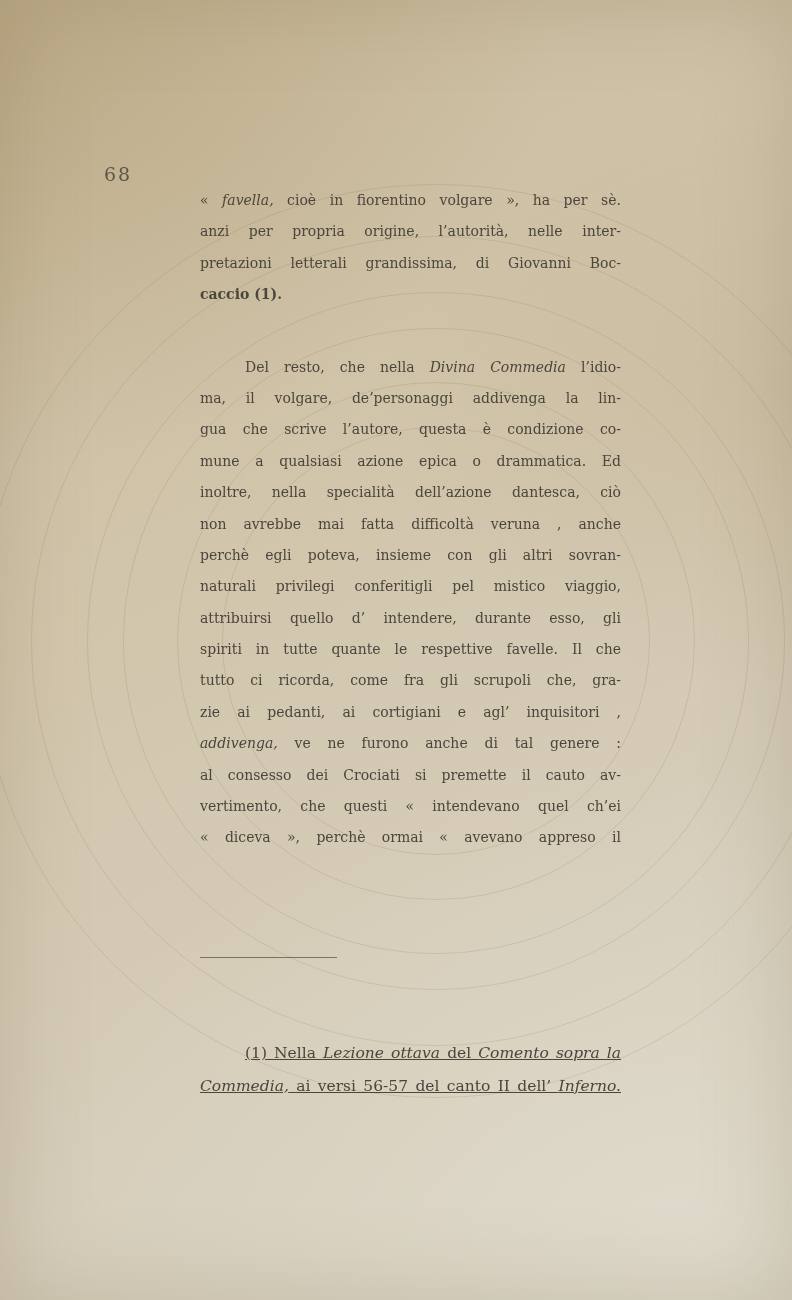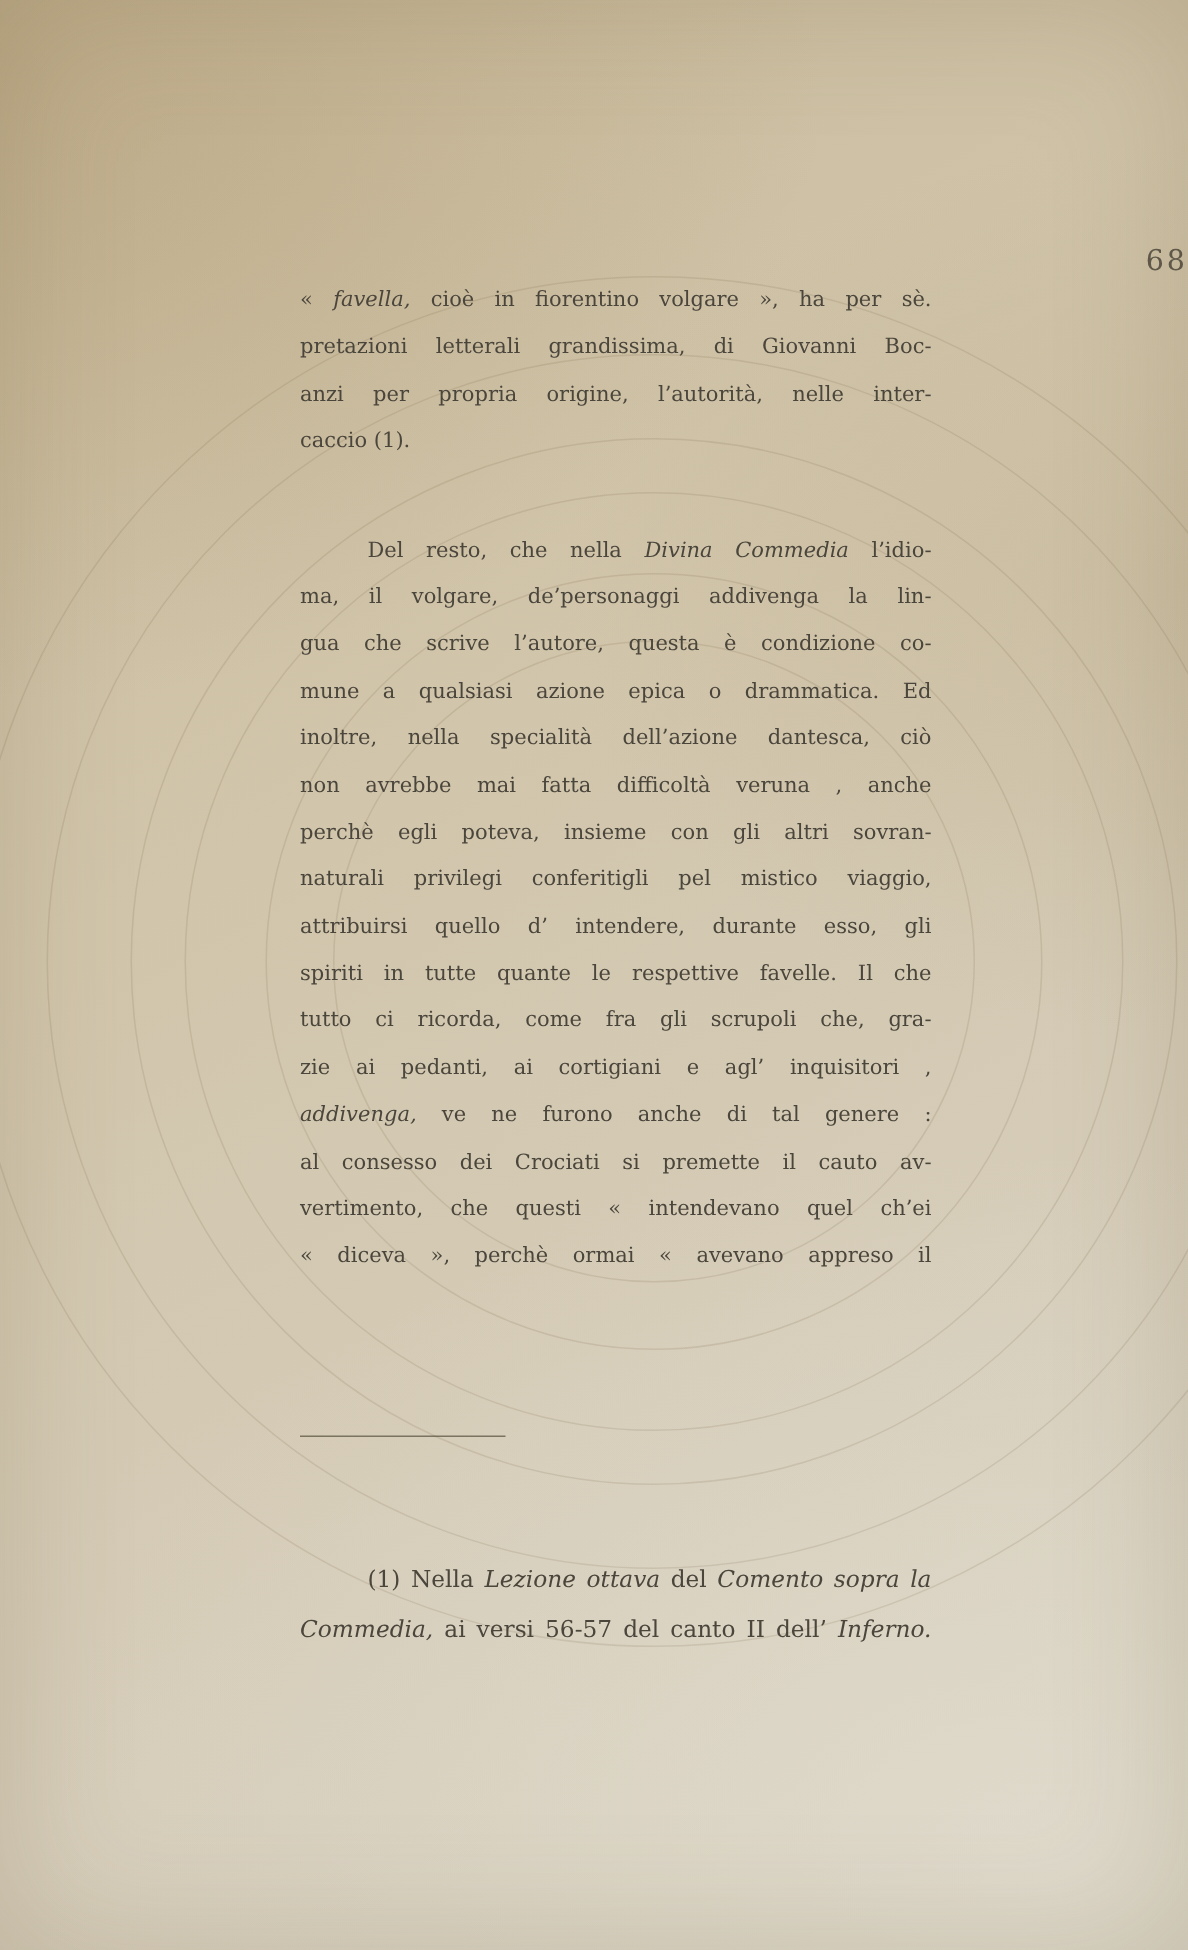--- a/index.html
+++ b/index.html
@@ -32,61 +32,62 @@
     position: absolute;
     border: 1.5px solid rgba(118, 102, 70, 0.16);
     border-radius: 50%;
     pointer-events: none;
   }
   .page-number {
     position: absolute;
     top: 163px;
     left: 0;
     width: 100%;
-    text-align: right;
+    text-align: left;
     font-size: 19px;
     letter-spacing: 2px;
     color: var(--ink, #4b463c);
-    padding-left: 68px;
+    padding-left: 104px;
     box-sizing: border-box;
     opacity: 0.85;
   }
   .main-text {
     position: absolute;
     left: 200px;
     top: 185px;
     width: 421px;
     color: var(--ink, #4b463c);
     font-size: 14px;
   }
   .main-text .text-line {
     line-height: 31.4px;
     height: 31.4px;
     text-align: justify;
     text-align-last: justify;
     white-space: normal;
   }
   .text-line.indent { text-indent: 45px; margin-top: 41px; }
-  .text-line.last { text-align-last: left; }
+  .text-line.last { text-align-last: left; font-weight: bold; }
   .it { font-style: italic; }
   .footnote-rule {
     position: absolute;
     left: 200px;
     top: 957px;
     width: 137px;
     height: 1px;
     background: rgba(92, 84, 66, 0.75);
   }
   .footnote {
     position: absolute;
     left: 200px;
     top: 996px;
     width: 421px;
     color: var(--ink, #4b463c);
     font-size: 15.5px;
+    text-decoration: underline;
   }
   .footnote .text-line {
     line-height: 32.5px;
     height: 32.5px;
     text-align: justify;
     text-align-last: justify;
   }
 </style>
 </head>
 <body>
@@ -97,22 +98,22 @@
   <div class="watermark-circle" style="left:177px; top:382px; width:516px; height:516px;"></div>
   <div class="watermark-circle" style="left:123px; top:328px; width:624px; height:624px;"></div>
   <div class="watermark-circle" style="left:87px;  top:292px; width:696px; height:696px;"></div>
   <div class="watermark-circle" style="left:31px;  top:236px; width:808px; height:808px;"></div>
   <div class="watermark-circle" style="left:-21px; top:184px; width:912px; height:912px;"></div>
 
   <div class="page-number">68</div>
 
   <div class="main-text">
       <div class="text-line"><span>« </span><span class="it">favella,</span><span> cioè in fiorentino volgare », ha per sè.</span></div>
+      <div class="text-line"><span>anzi per propria origine, l’autorità, nelle inter-</span></div>
       <div class="text-line"><span>pretazioni letterali grandissima, di Giovanni Boc-</span></div>
-      <div class="text-line"><span>anzi per propria origine, l’autorità, nelle inter-</span></div>
       <div class="text-line last"><span>caccio (1).</span></div>
       <div class="text-line indent"><span>Del resto, che nella </span><span class="it">Divina Commedia</span><span> l’idio-</span></div>
       <div class="text-line"><span>ma, il volgare, de’personaggi addivenga la lin-</span></div>
       <div class="text-line"><span>gua che scrive l’autore, questa è condizione co-</span></div>
       <div class="text-line"><span>mune a qualsiasi azione epica o drammatica. Ed</span></div>
       <div class="text-line"><span>inoltre, nella specialità dell’azione dantesca, ciò</span></div>
       <div class="text-line"><span>non avrebbe mai fatta difficoltà veruna , anche</span></div>
       <div class="text-line"><span>perchè egli poteva, insieme con gli altri sovran-</span></div>
       <div class="text-line"><span>naturali privilegi conferitigli pel mistico viaggio,</span></div>
       <div class="text-line"><span>attribuirsi quello d’ intendere, durante esso, gli</span></div>

